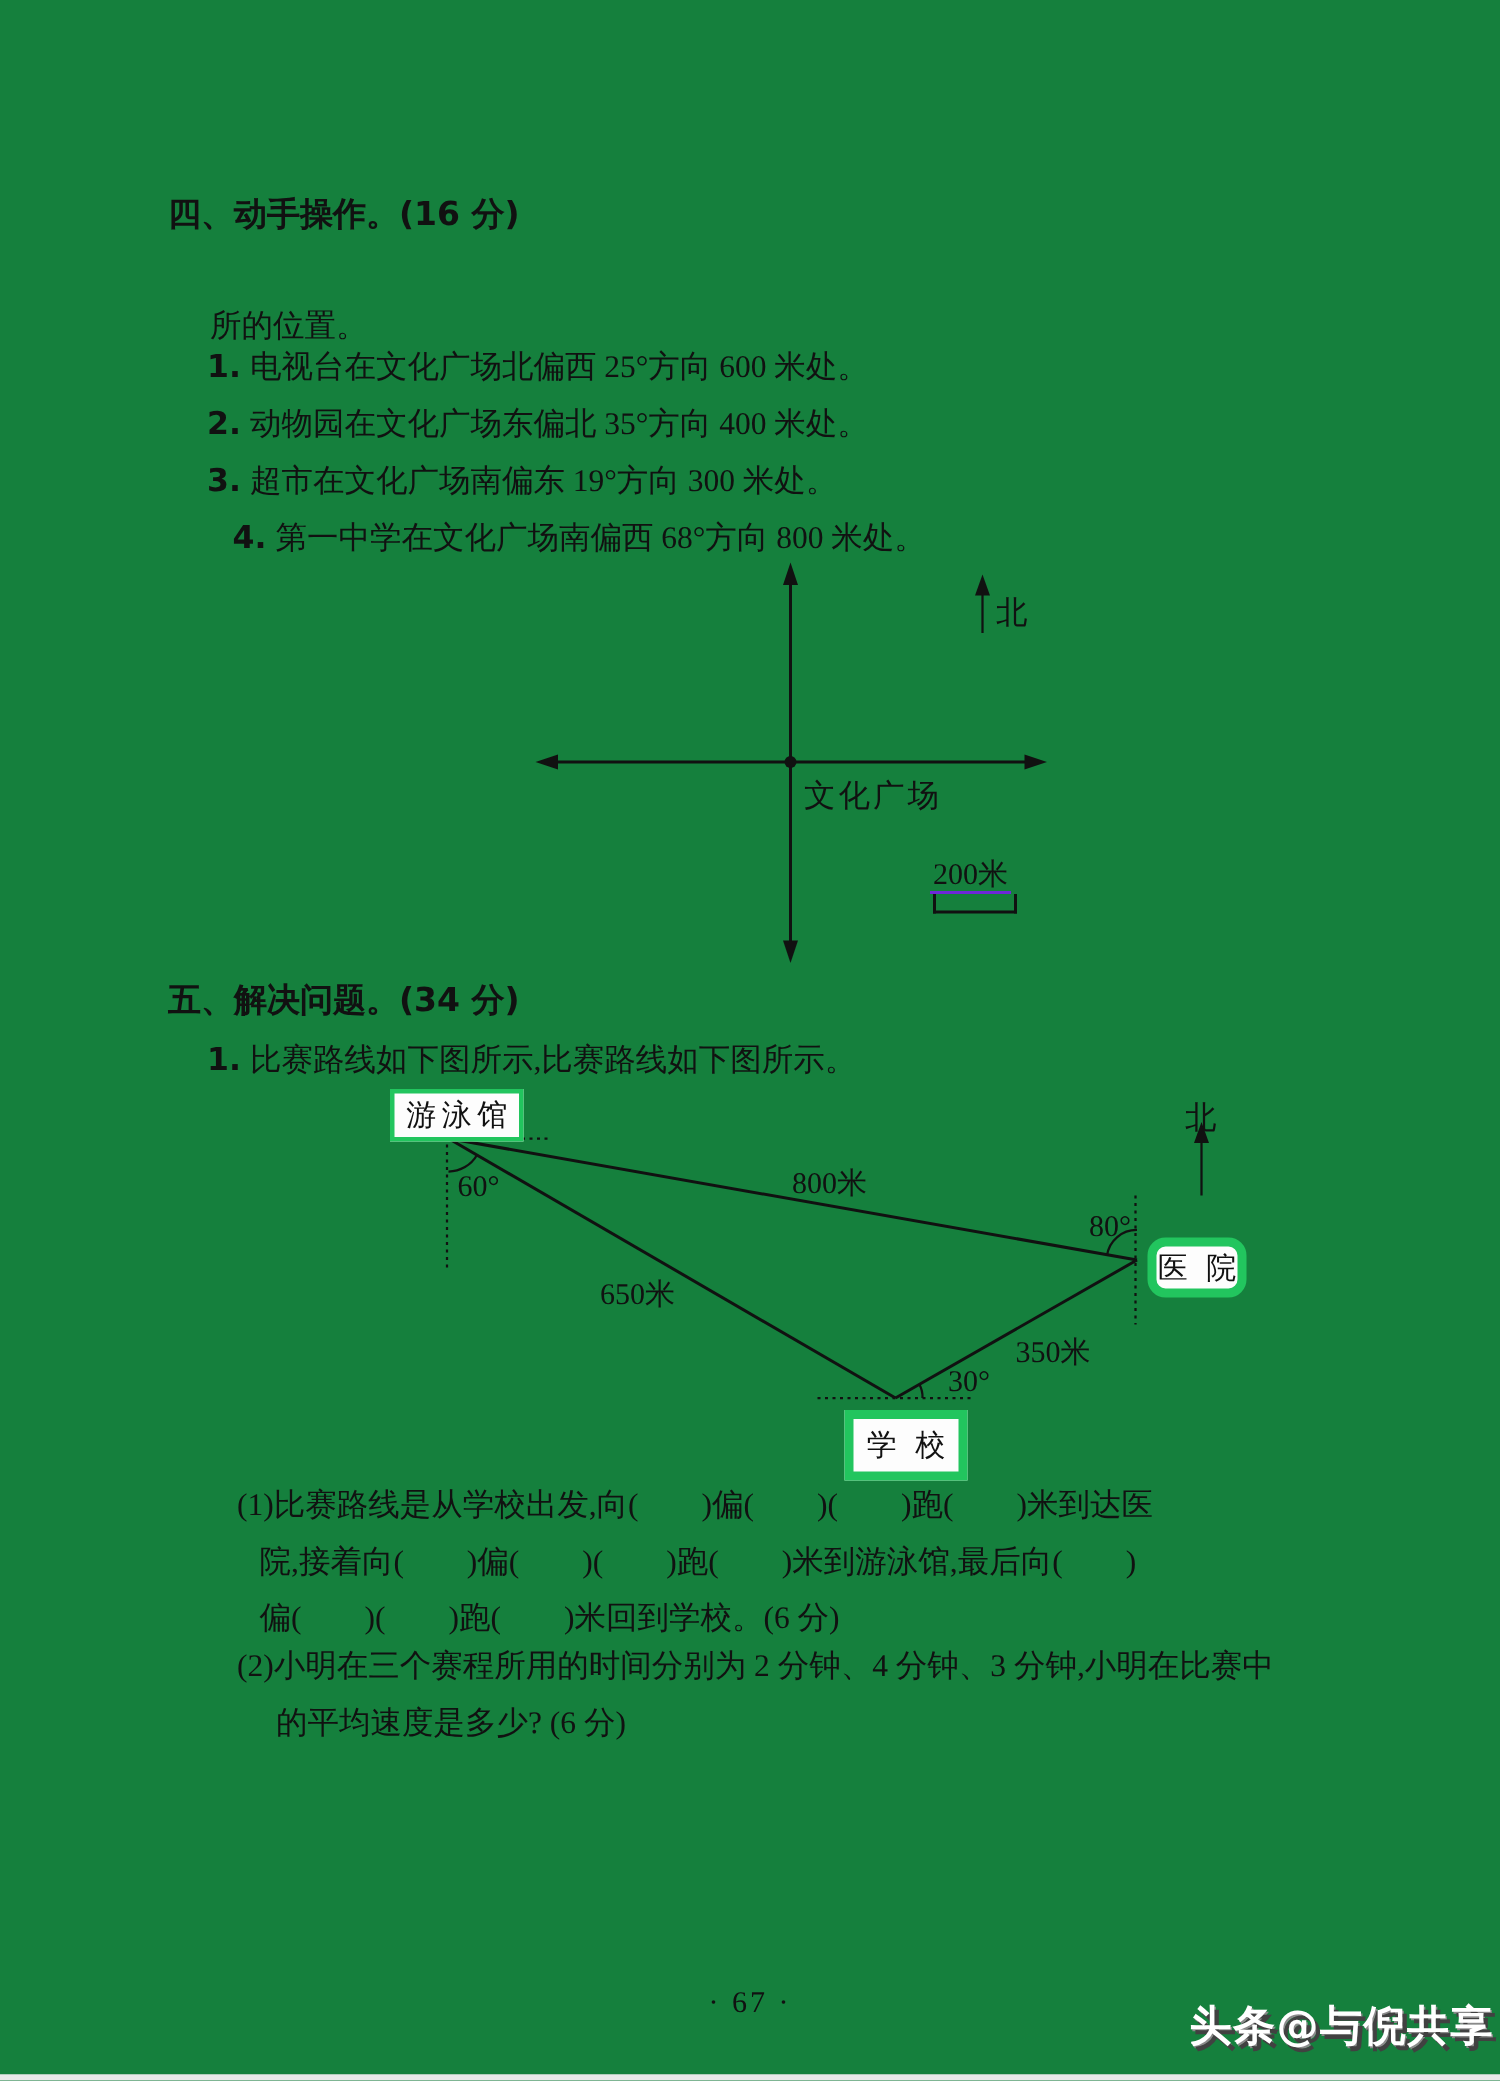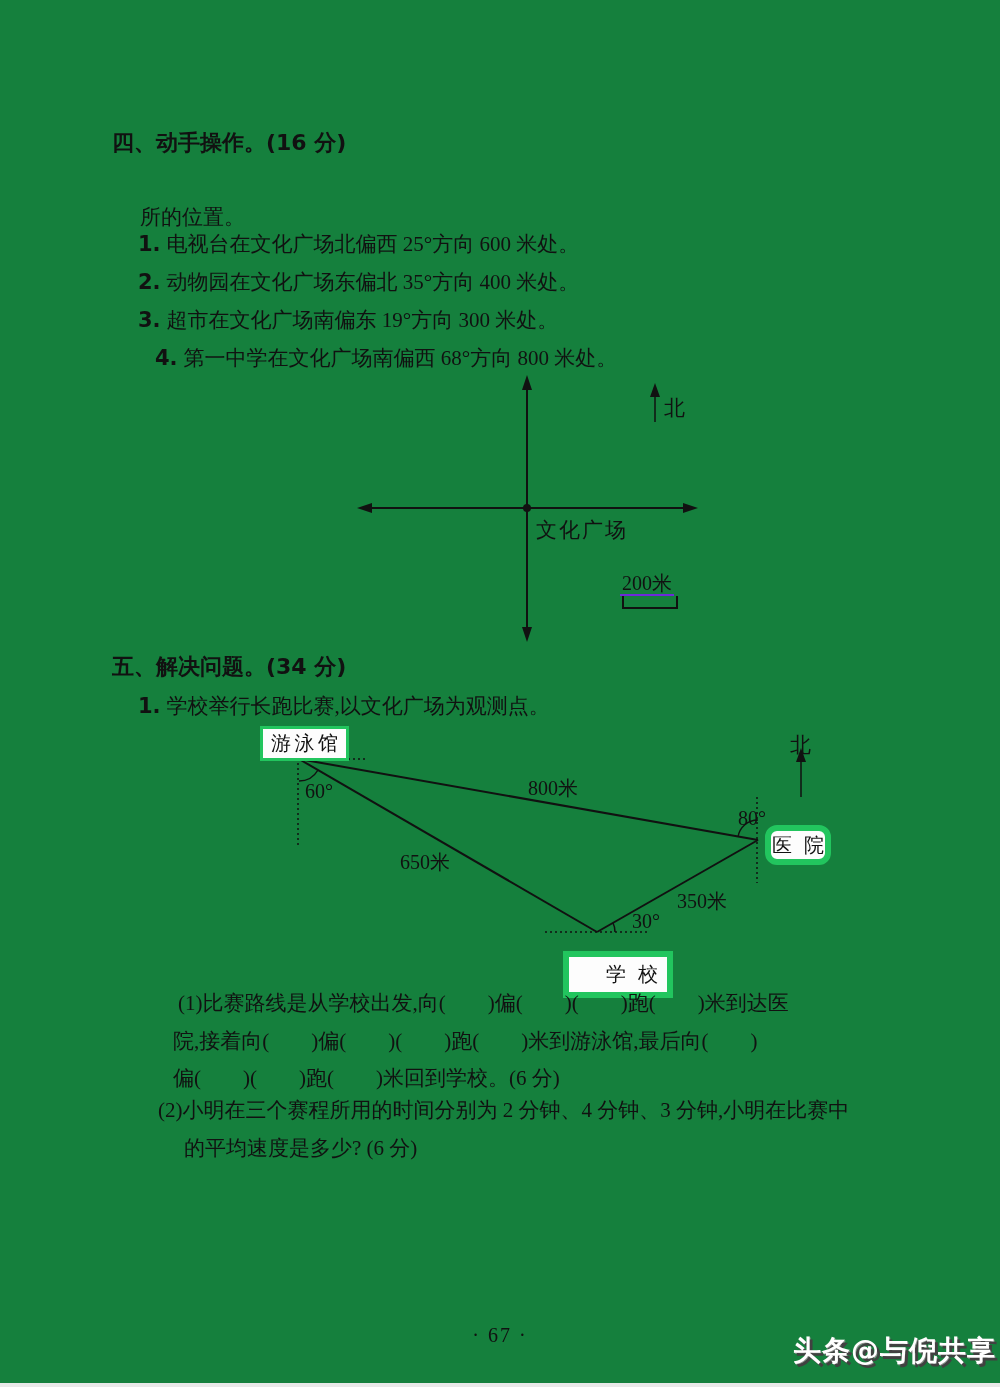--- a/index.html
+++ b/index.html
@@ -60,21 +60,21 @@
     </svg>
     <div class="dlabel" style="left:324px;top:24px;font-size:21px;">北</div>
     <div class="dlabel" style="left:196px;top:146px;font-size:21px;letter-spacing:2px;">文化广场</div>
     <div class="scale-wrap" style="left:280px;top:202px;">
       <span class="scale-text">200米</span>
       <div class="scale-bracket"></div>
     </div>
   </div>
 
   <div class="abs heading" style="left:112px;top:652px;">五、解决问题。(34 分)</div>
-  <div class="abs itemline" style="left:138px;top:692px;"><span class="itemnum">1.</span><span>学校举行长跑比赛,以文化广场为观测点。</span></div>
+  <div class="abs itemline" style="left:138px;top:692px;"><span class="itemnum">1.</span><span>比赛路线如下图所示,比赛路线如下图所示。</span></div>
 
   <div class="abs" style="left:250px;top:723px;width:620px;height:265px;">
     <svg width="620" height="265" viewBox="0 0 620 265">
       <g stroke="#111" stroke-width="2" fill="none">
         <line x1="49" y1="36" x2="508" y2="117"></line>
         <line x1="49" y1="36" x2="347" y2="209"></line>
         <line x1="347" y1="209" x2="508" y2="117"></line>
       </g>
       <g stroke="#111" stroke-width="1.5" fill="none" stroke-dasharray="2,3">
         <line x1="18" y1="36" x2="118" y2="36"></line>
@@ -88,32 +88,32 @@
         <path d="M 365 209 A 18 18 0 0 0 363 200"></path>
       </g>
       <g stroke="#111" fill="#111">
         <line x1="551" y1="34" x2="551" y2="74" stroke-width="1.5"></line>
         <polygon points="551,25 546,39 556,39" stroke="none"></polygon>
       </g>
     </svg>
 
     <div class="nodebox" style="left:10px;top:3px;width:83px;height:29px;border-width:3px;">游泳馆</div>
     <div class="nodebox" style="left:515px;top:102px;width:54px;height:28px;border-radius:12px;">医 院</div>
-    <div class="nodebox" style="left:313px;top:228px;width:70px;height:35px;padding-left:28px;">学 校</div>
+    <div class="nodebox" style="left:313px;top:217px;width:70px;height:35px;">学 校</div>
 
     <div class="dlabel" style="left:540px;top:8px;font-size:21px;">北</div>
     <div class="dlabel" style="left:278px;top:52px;">800米</div>
     <div class="dlabel" style="left:150px;top:126px;">650米</div>
     <div class="dlabel" style="left:427px;top:165px;">350米</div>
     <div class="dlabel" style="left:55px;top:57px;">60°</div>
-    <div class="dlabel" style="left:488px;top:84px;">80°</div>
+    <div class="dlabel" style="left:476px;top:84px;">80°</div>
     <div class="dlabel" style="left:382px;top:187px;">30°</div>
   </div>
 
-  <div class="abs qline" style="left:158px;top:989px;margin-left:20px;">(1)比赛路线是从学校出发,向(        )偏(        )(        )跑(        )米到达医</div>
+  <div class="abs qline" style="left:158px;top:989px;">(1)比赛路线是从学校出发,向(        )偏(        )(        )跑(        )米到达医</div>
   <div class="abs qline" style="left:173px;top:1027px;">院,接着向(        )偏(        )(        )跑(        )米到游泳馆,最后向(        )</div>
   <div class="abs qline" style="left:173px;top:1064px;">偏(        )(        )跑(        )米回到学校。(6 分)</div>
 
   <div class="abs qline" style="left:158px;top:1096px;">(2)小明在三个赛程所用的时间分别为 2 分钟、4 分钟、3 分钟,小明在比赛中</div>
   <div class="abs qline" style="left:184px;top:1134px;">的平均速度是多少? (6 分)</div>
 
   <div class="footer-num" style="top:1324px;">· 67 ·</div>
   <div class="watermark" style="left:793px;top:1332px;">头条@与倪共享</div>
 
 </div>

